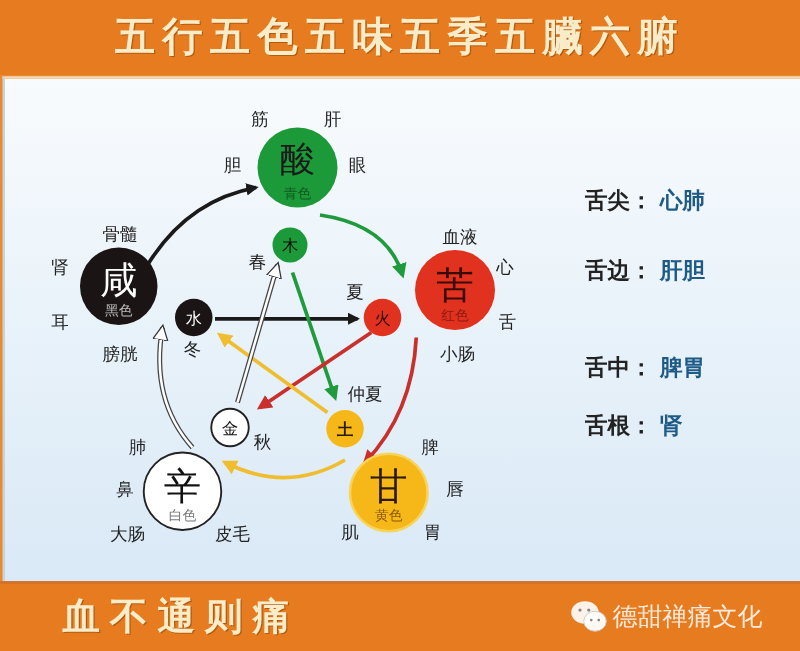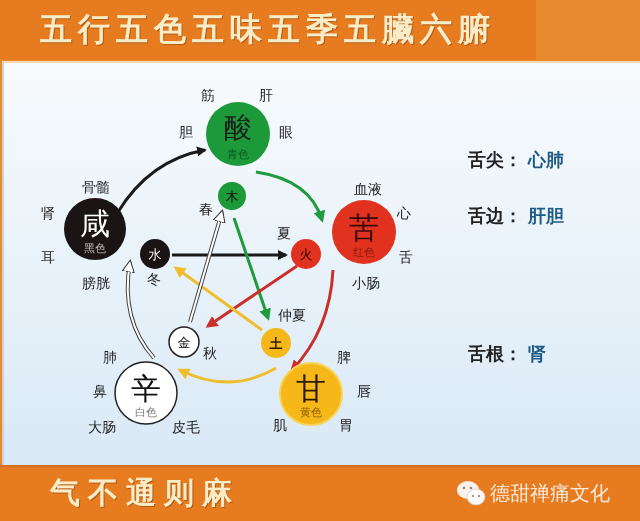--- a/index.html
+++ b/index.html
@@ -1,18 +1,18 @@
 <!DOCTYPE html>
 <html><head>
   <meta charset="utf-8">
   <style>
     html, body { margin:0; padding:0; }
     body { width:640px; height:521px; overflow:hidden; background:#e88a2e; font-family:"DejaVu Serif", serif; }
     .frame { position:relative; width:640px; height:521px; }
-    .header { position:absolute; left:0; top:0; width:536px; height:60px; background:#e67c1f; display:flex; align-items:center; justify-content:center; }
+    .header { position:absolute; left:0; top:0; width:640px; height:60px; background:#e67c1f; display:flex; align-items:center; justify-content:center; }
     .header .title { color:#f9ecc9; font-family:"DejaVu Sans", sans-serif; font-weight:bold; font-size:32px; letter-spacing:6px; text-shadow:1px 1px 0 #b35a10; }
     .content { position:absolute; left:2px; top:61px; width:636px; height:403px; background:linear-gradient(#f8fbfd, #d9e9f6); border-left:2px solid #c8d4dc; border-top:2px solid #f6d9b8; }
     .footer { position:absolute; left:0; top:465px; width:640px; height:56px; background:#e67c1f; border-top:2px solid #d0702a; }
     .footer .slogan { position:absolute; left:50px; top:6px; color:#f9ecc9; font-family:"DejaVu Sans", sans-serif; font-weight:bold; font-size:30px; letter-spacing:8px; white-space:pre; text-shadow:1px 1px 0 #b35a10; }
     .footer .watermark { position:absolute; left:490px; top:13px; color:rgba(255,255,255,0.85); font-family:Liberation Sans, sans-serif; font-size:20px; }
     .footer .wm-icon { position:absolute; left:456px; top:12px; width:30px; height:28px; }
     svg.diagram { position:absolute; left:0; top:0; }
     .label { font-family:"DejaVu Serif", serif; fill:#222; font-size:14px; }
     .tongue { position:absolute; left:468px; font-family:Liberation Mono, monospace; font-weight:bold; font-size:18px; }
     .tongue .k { color:#222; }
@@ -136,26 +136,29 @@
     </g>
     <text class="label" x="154" y="284" text-anchor="middle">冬</text>
   </svg>
 
   <div class="tongue" style="top:148px;">
     <span class="k">舌尖：</span><span class="v">心肺</span>
   </div>
   <div class="tongue" style="top:204px;">
     <span class="k">舌边：</span><span class="v">肝胆</span>
   </div>
-  <div class="tongue" style="top:342px;">
+  <div class="tongue" style="top:282px;">
+    <span class="k">舌中：</span><span class="v">脾胃</span>
+  </div>
+  <div class="tongue" style="top:328px;">
     <span class="k">舌根：</span><span class="v">肾</span>
   </div>
 
   <div class="footer">
-    <span class="slogan">气不通则麻</span>
+    <span class="slogan">血不通则痛</span>
     <svg class="wm-icon" viewBox="0 0 30 28">
       <ellipse cx="12" cy="11" rx="11" ry="9" fill="#fff" opacity="0.9"></ellipse>
       <ellipse cx="20" cy="18" rx="9" ry="8" fill="#fff" opacity="0.95" stroke="#ccc" stroke-width="0.8"></ellipse>
       <circle cx="8" cy="9" r="1.3" fill="#888"></circle>
         <circle cx="15" cy="9" r="1.3" fill="#888"></circle>
       <circle cx="17" cy="17" r="1.1" fill="#888"></circle>
         <circle cx="23" cy="17" r="1.1" fill="#888"></circle>
     </svg>
     <span class="watermark">德甜禅痛文化</span>
   </div>

